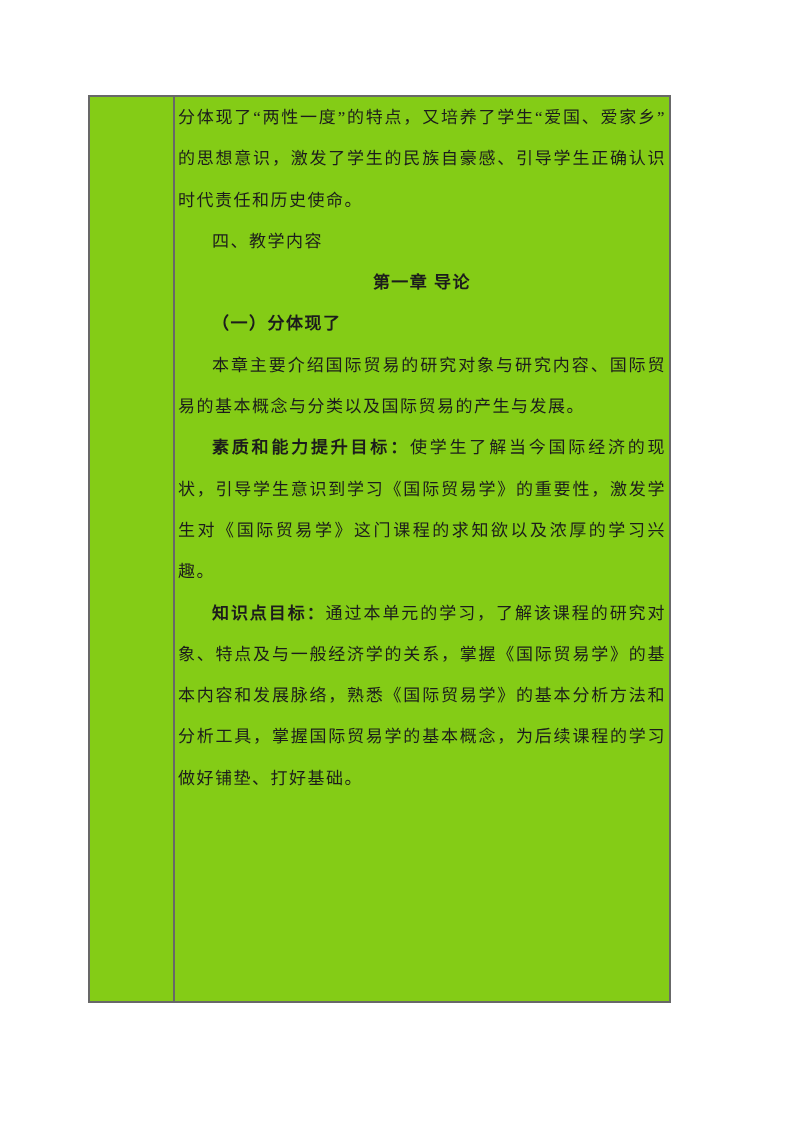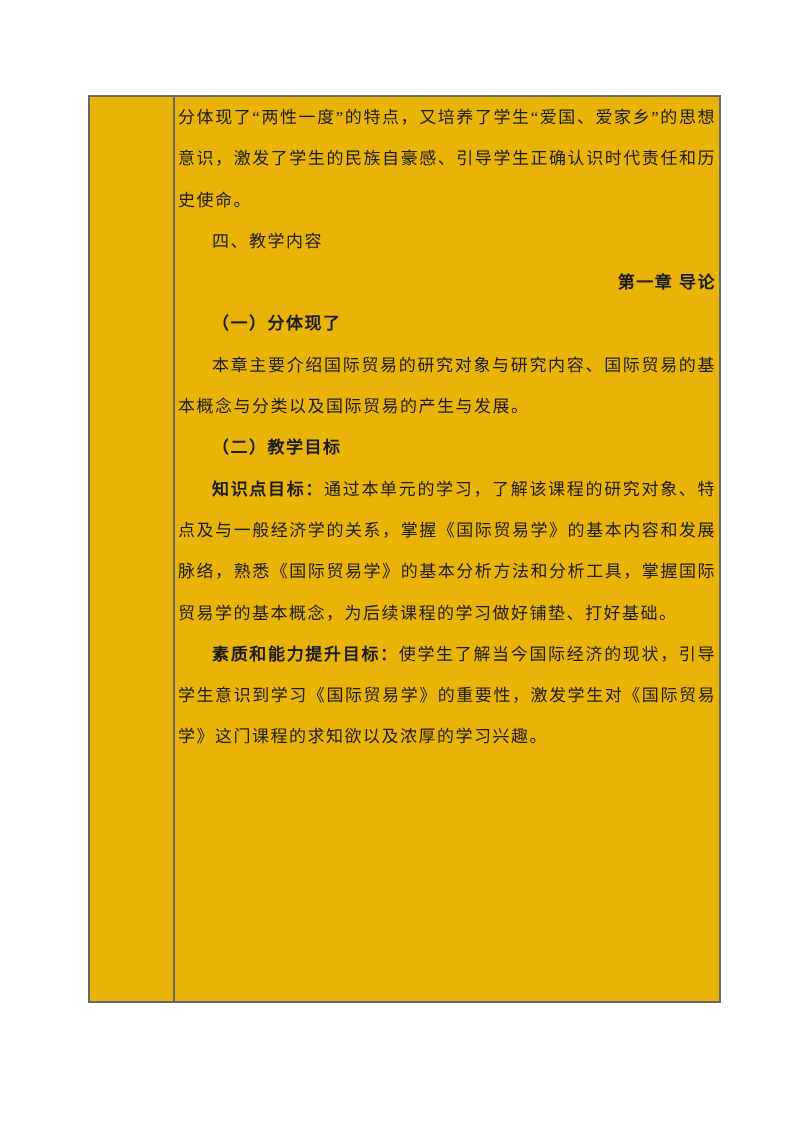--- a/index.html
+++ b/index.html
@@ -13,26 +13,26 @@
     height: 1123px;
     background: #ffffff;
     overflow: hidden;
     font-family: serif; 
     color: #1c1c1c;
   }
   .doc-table {
     position: absolute;
     left: 88px;
     top: 95px;
-    width: 633px;
+    width: 583px;
     height: 908px;
     box-sizing: border-box;
     border: 2px solid #686868;
     display: flex;
-    background: #eab308;
+    background: #84cc16;
   }
   .cell-left {
     flex: 0 0 85px;
     border-right: 2px solid #686868;
     box-sizing: border-box;
   }
   .cell-right {
     flex: 1 1 auto;
     box-sizing: border-box;
     padding: 0 3px;
@@ -45,32 +45,31 @@
     letter-spacing: 1.5px;
     text-align: justify;
     text-justify: inter-character;
     word-break: break-all;
   }
   .para b { letter-spacing: 1.5px; }
   .body-continuation { text-indent: 0; }
   .body-indent { text-indent: 2em; }
   .heading-1 { font-weight: normal; text-indent: 2em; }
   .heading-2 { font-weight: bold; text-indent: 2em; }
-  .heading-center { font-weight: bold; text-align: right; text-indent: 0; }
+  .heading-center { font-weight: bold; text-align: center; text-indent: 0; }
 </style>
 </head>
 <body>
 
 <div class="page" style="background: rgb(255, 255, 255); color: rgb(28, 28, 28);">
   <div class="doc-table" style="border-color: rgb(104, 104, 104);">
     <div class="cell-left" style="border-right-color: rgb(104, 104, 104);"></div>
     <div class="cell-right">
         <p class="para body-continuation">分体现了“两性一度”的特点，又培养了学生“爱国、爱家乡”的思想意识，激发了学生的民族自豪感、引导学生正确认识时代责任和历史使命。</p>
         <p class="para heading-1">四、教学内容</p>
         <p class="para heading-center">第一章 导论</p>
         <p class="para heading-2">（一）分体现了</p>
         <p class="para body-indent">本章主要介绍国际贸易的研究对象与研究内容、国际贸易的基本概念与分类以及国际贸易的产生与发展。</p>
-        <p class="para heading-2">（二）教学目标</p>
+        <p class="para body-indent"><b>素质和能力提升目标：</b>使学生了解当今国际经济的现状，引导学生意识到学习《国际贸易学》的重要性，激发学生对《国际贸易学》这门课程的求知欲以及浓厚的学习兴趣。</p>
         <p class="para body-indent"><b>知识点目标：</b>通过本单元的学习，了解该课程的研究对象、特点及与一般经济学的关系，掌握《国际贸易学》的基本内容和发展脉络，熟悉《国际贸易学》的基本分析方法和分析工具，掌握国际贸易学的基本概念，为后续课程的学习做好铺垫、打好基础。</p>
-        <p class="para body-indent"><b>素质和能力提升目标：</b>使学生了解当今国际经济的现状，引导学生意识到学习《国际贸易学》的重要性，激发学生对《国际贸易学》这门课程的求知欲以及浓厚的学习兴趣。</p>
       </div>
   </div>
 </div>
 
 </body></html>

